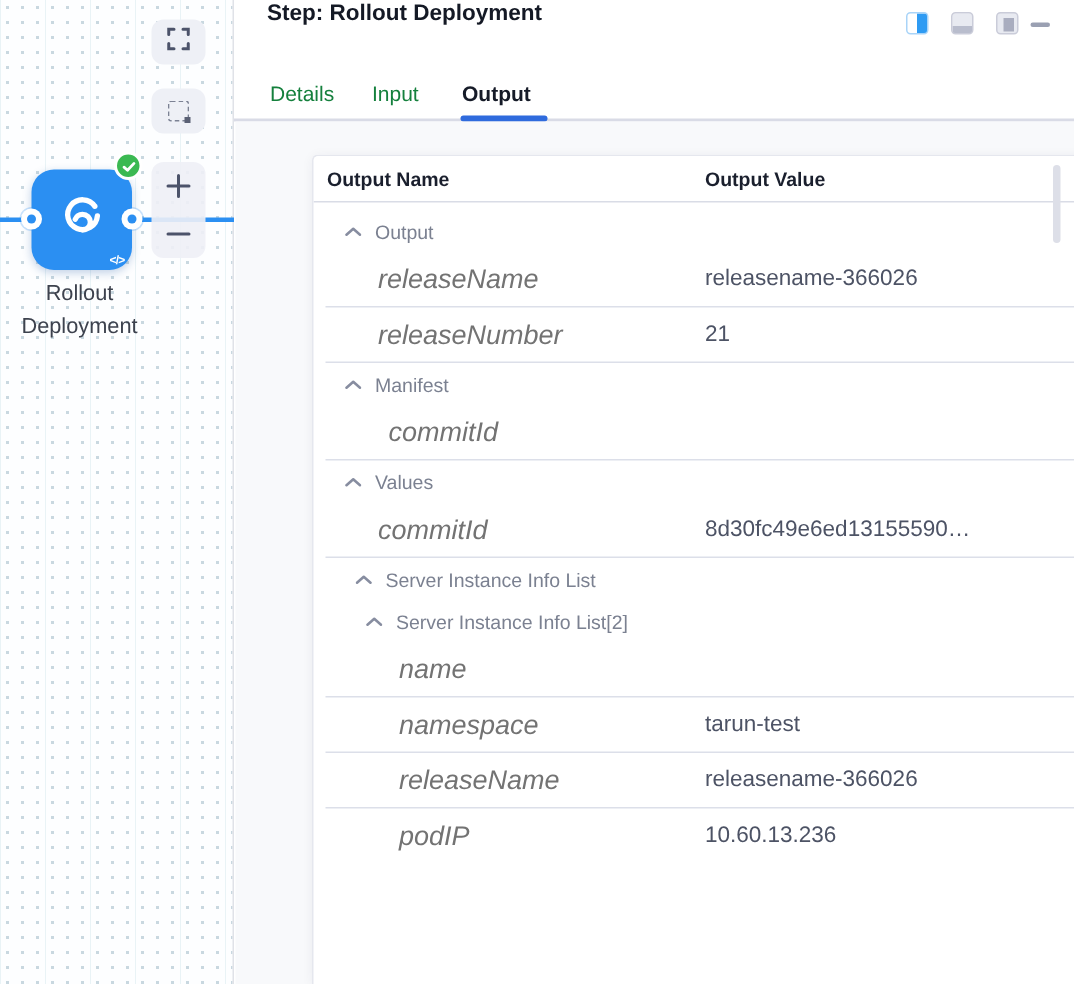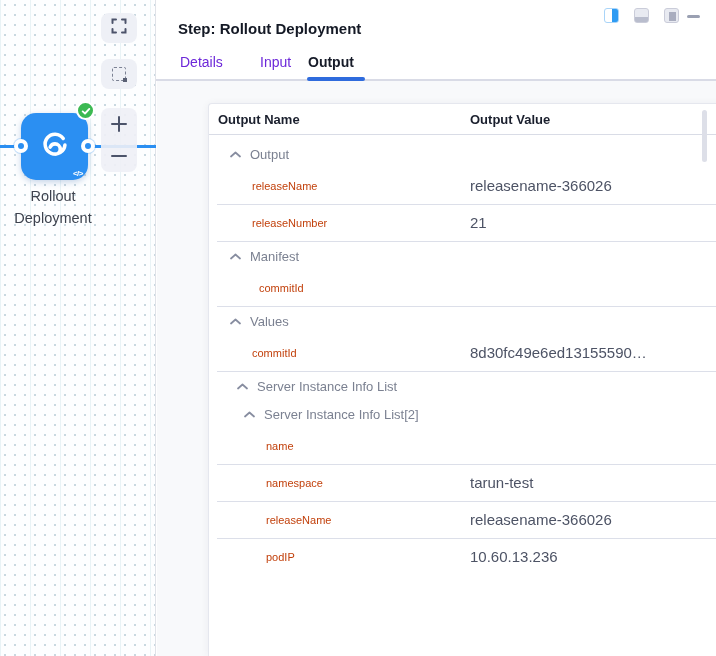--- a/index.html
+++ b/index.html
@@ -62,21 +62,21 @@
     width:14px; height:14px; border:1.5px dashed #7c8294; border-radius:2px;
     position:relative;
   }
   .marquee-box::after{
     content:""; position:absolute; right:-2px; bottom:-2px;
     width:4px; height:4px; background:#5a6074;
   }
 
   
   .panel-title{
-    position:absolute; left:178px; top:20px; font-size:15px; font-weight:bold; color:#141925;
+    position:absolute; left:178px; top:0; font-size:15px; font-weight:bold; color:#141925;
   }
   .layout-icon{ position:absolute; top:8px; width:15px; height:15px; border-radius:3px; }
   .layout-icon.split-right{
     left:604px; border:1.5px solid #a9d4f8;
     background:linear-gradient(to right,#ffffff 50%, #2e9bf3 50%);
   }
   .layout-icon.split-bottom{
     left:634px; border:1px solid #caccd9;
     background:linear-gradient(#e8eaf1 62%, #b9bdcd 62%);
   }
@@ -84,21 +84,21 @@
     left:664px; border:1px solid #caccd9; background:#e8eaf1; position:absolute;
   }
   .layout-icon.float::after{
     content:""; position:absolute; right:2px; top:3px; width:7px; height:9px; background:#a9adbf;
   }
   .minimize-icon{
     position:absolute; left:687px; top:15px; width:13px; height:2.5px;
     border-radius:2px; background:#9aa0b2;
   }
   .tab{
-    position:absolute; top:54px; font-size:14px; color:#6d28d9; cursor:pointer;
+    position:absolute; top:54px; font-size:14px; color:#15803d; cursor:pointer;
   }
   .tab.active{ font-weight:bold; color:#161b28; }
   .tabs-border{
     position:absolute; left:156px; top:79px; width:560px; height:2px; background:#d9dbe6;
   }
   .tab-underline{
     position:absolute; left:307px; top:77px; width:58px; height:3.5px;
     background:#2f6bdd; border-radius:2px;
   }
   .panel-content{
@@ -122,21 +122,21 @@
   .row-group{
     display:flex; align-items:center; height:28px; gap:9px; cursor:pointer;
   }
   .row-group .chev{ display:flex; align-items:center; }
   .row-group.lvl1{ padding-left:21px; }
   .row-group.lvl2{ padding-left:28px; }
   .row-group.lvl3{ padding-left:35px; }
   .row-group .glabel{ font-size:13px; color:#7b8191; }
   .row-kv{ display:flex; align-items:flex-start; min-height:36px; padding:3px 0; }
   .row-kv .key{
-    width:261px; flex:0 0 261px; font-size:11px; color:#c2410c; line-height:30px;
+    width:261px; flex:0 0 261px; font-size:18px; color:#737373; line-height:30px;font-style:italic;
   }
   .row-kv.lvl1 .key{ padding-left:43px; }
   .row-kv.lvl2 .key{ padding-left:50px; }
   .row-kv.lvl3 .key{ padding-left:57px; }
   .row-kv .val{
     flex:1; font-size:15px; color:#4d5365; line-height:30px;
     padding-right:24px; white-space:pre-line; word-break:break-word;
   }
   .sep{ border-top:1px solid #dcdfe9; margin-left:8px; margin-right:1px; }
   .scroll-thumb{
@@ -293,14 +293,14 @@
       <div class="row-kv lvl3">
         <div class="key">podIP</div>
         <div class="val">10.60.13.236</div>
       </div>
     </div>
 </div>
 
 <div class="scroll-thumb"></div>
 
 <span class="tab" style="left: 180px;">Details</span>
-<span class="tab" style="left: 260px;">Input</span>
+<span class="tab" style="left: 248px;">Input</span>
 <span class="tab active" style="left: 308px;">Output</span>
 
 </body></html>

